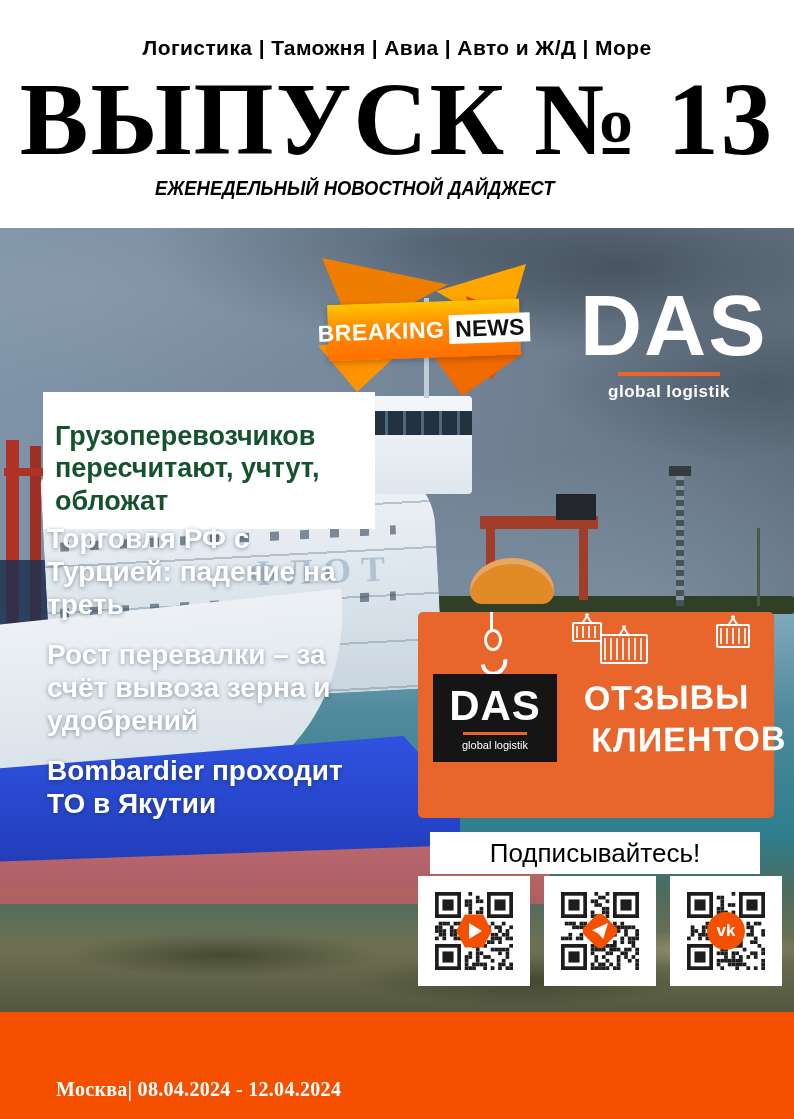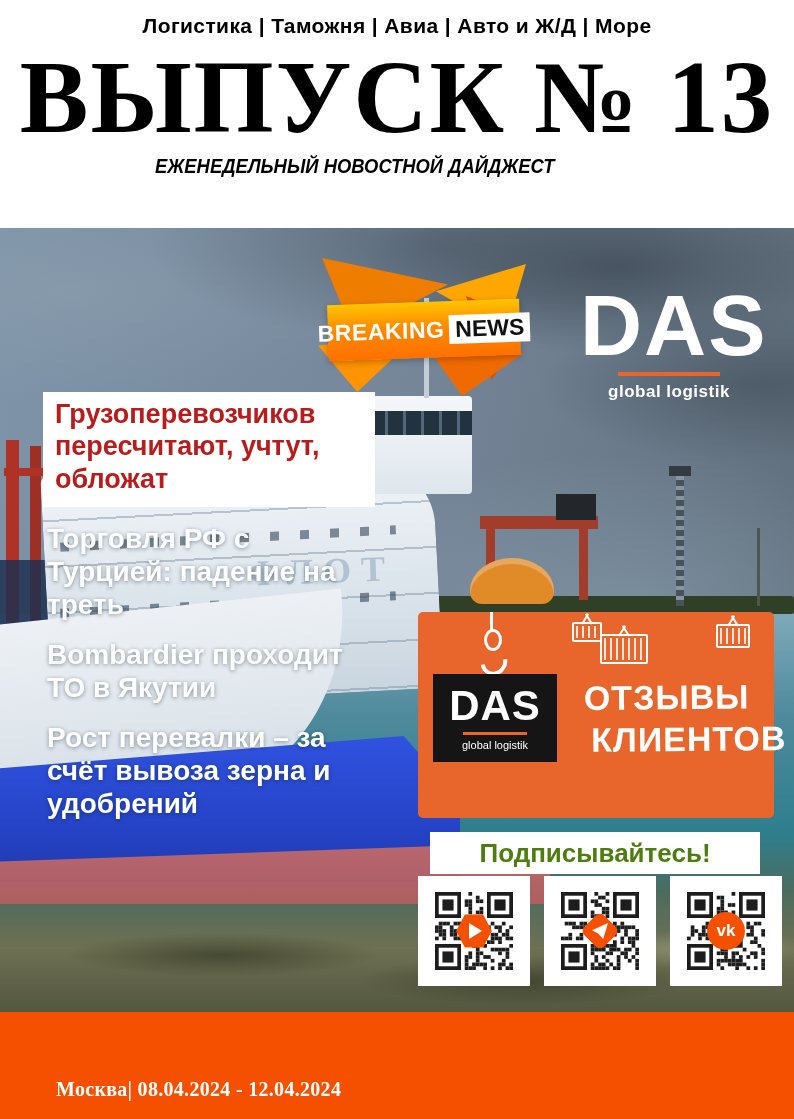--- a/index.html
+++ b/index.html
@@ -1,20 +1,20 @@
 <!DOCTYPE html>
 <html style="--accent-orange: #F55000; --panel-orange: #E8652C; --badge-orange: #FF8A00; --ink: #111111; --hull-blue: #2F52E0; --sea-teal: #2E7E8E; --sky-gray-blue: #7A91A7;"><head>
 <meta charset="utf-8">
 <style>
   html,body{margin:0;padding:0;background:#e9e9e9;}
   .page{position:relative;width:794px;height:1119px;margin:0 auto;background:#fff;overflow:hidden;
         font-family:"Liberation Sans",sans-serif;}
 
   
-  .nav{padding-top:14px;text-align:center;font-weight:700;font-size:21px;color:#000;letter-spacing:.4px;}
+  .nav{padding-top:36px;text-align:center;font-weight:700;font-size:21px;color:#000;letter-spacing:.4px;}
   .title{margin:4px 0 0;text-align:center;font-family:"Liberation Serif",serif;font-weight:700;
          font-size:103px;line-height:1.08;color:#000;letter-spacing:2px;}
   .subtitle{margin:2px 0 0 155px;font-style:italic;font-weight:700;font-size:20px;color:#000;
             transform:scaleX(.92);transform-origin:left;}
 
   
   .photo{position:absolute;left:0;top:228px;width:794px;height:784px;overflow:hidden;
          background:linear-gradient(100deg,#7E94A9 0%,#76879A 45%,#5E6C79 100%);}
   .clouds{position:absolute;inset:0;z-index:0;background:
      radial-gradient(46% 16% at 78% 5%, rgba(52,62,72,.60), transparent 70%),
@@ -89,21 +89,21 @@
   .band .w2{font-weight:700;font-size:23px;color:#111;background:#fff;padding:1px 6px;}
 
   
   .das{position:absolute;left:580px;top:54px;width:178px;text-align:center;z-index:7;color:#fff;}
   .das-name{font-weight:700;font-size:86px;line-height:1;letter-spacing:2px;}
   .das-rule{width:102px;height:4px;background:var(--panel-orange);margin:4px auto 6px;}
   .das-tag{font-weight:700;font-size:17px;letter-spacing:.5px;}
 
   
   .lead{position:absolute;left:43px;top:164px;width:308px;z-index:6;background:#fff;
-        padding:6px 12px 12px;font-weight:700;font-size:27px;line-height:1.2;color:#b91c1c;}
+        padding:28px 12px 12px;font-weight:700;font-size:27px;line-height:1.2;color:#14532d;}
   .heads{position:absolute;left:47px;top:294px;width:302px;z-index:6;list-style:none;margin:0;padding:0;}
   .heads li{font-weight:700;font-size:28px;line-height:1.18;color:#fff;margin:0 0 17px;
             text-shadow:0 1px 4px rgba(10,30,50,.45);}
 
   
   .panel{position:absolute;left:418px;top:384px;width:356px;height:206px;z-index:6;
          background:var(--panel-orange);border-radius:5px;}
   .hookwrap{position:absolute;left:62px;top:0;width:24px;height:64px;}
   .hook-line{position:absolute;left:10px;top:0;width:3px;height:18px;background:#fff;}
   .hook-ring{position:absolute;left:4px;top:17px;width:12px;height:16px;border:3px solid #fff;border-radius:50%;}
@@ -123,21 +123,21 @@
      display:flex;flex-direction:column;align-items:center;justify-content:center;}
   .panel-das .n{font-weight:700;font-size:42px;line-height:1;letter-spacing:1px;}
   .panel-das .r{width:64px;height:3px;background:var(--panel-orange);margin:5px 0 4px;}
   .panel-das .t{font-size:11px;}
   .panel-title{position:absolute;left:166px;top:64px;color:#fff;font-weight:700;font-size:34px;
      line-height:1.24;letter-spacing:1px;transform:rotate(-.5deg);}
   .panel-title .l2{display:block;margin-left:7px;}
 
   
   .subscribe{position:absolute;left:430px;top:604px;width:330px;height:42px;z-index:6;background:#fff;
-     display:flex;align-items:center;justify-content:center;font-weight:700;font-size:26px;color:#4d7c0f;}
+     display:flex;align-items:center;justify-content:center;font-weight:400;font-size:26px;color:#000000;}
   .qrs{position:absolute;left:418px;top:648px;z-index:6;display:flex;gap:14px;}
   .qr{position:relative;width:112px;height:110px;background:#fff;padding:16px;box-sizing:border-box;}
   .qr svg{width:100%;height:100%;display:block;}
   .badge-ic{position:absolute;left:50%;top:50%;transform:translate(-50%,-50%);}
   .yt{width:38px;height:36px;background:var(--accent-orange);
       clip-path:polygon(26% 4%,74% 4%,97% 50%,74% 96%,26% 96%,3% 50%);
       display:flex;align-items:center;justify-content:center;}
   .yt::after{content:'';border-left:13px solid #fff;border-top:8px solid transparent;
       border-bottom:8px solid transparent;margin-left:3px;}
   .tg{width:28px;height:28px;background:var(--accent-orange);border-radius:6px;
@@ -216,22 +216,22 @@
     <div class="das">
       <div class="das-name">DAS</div>
       <div class="das-rule"></div>
       <div class="das-tag">global logistik</div>
     </div>
 
     <div class="lead">Грузоперевозчиков пересчитают, учтут, обложат</div>
 
     <ul class="heads">
       <li>Торговля РФ с Турцией: падение на треть</li>
+      <li>Рост перевалки – за счёт вывоза зерна и удобрений</li>
       <li>Bombardier проходит ТО в Якутии</li>
-      <li>Рост перевалки – за счёт вывоза зерна и удобрений</li>
     </ul>
 
     <div class="panel">
       <div class="hookwrap">
         <div class="hook-line"></div>
         <div class="hook-ring"></div>
         <div class="hook-j"></div>
       </div>
       <div class="cont c1">
           <div class="hanger"></div>

